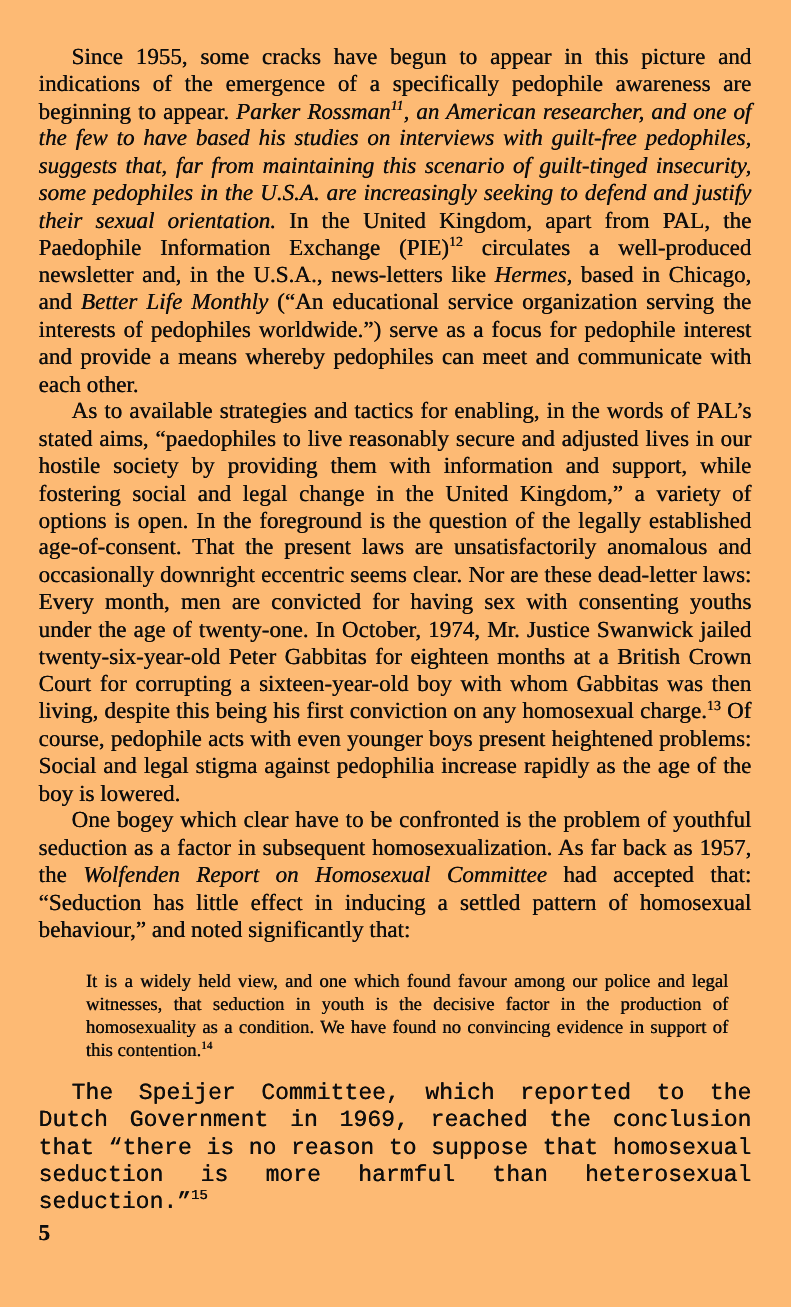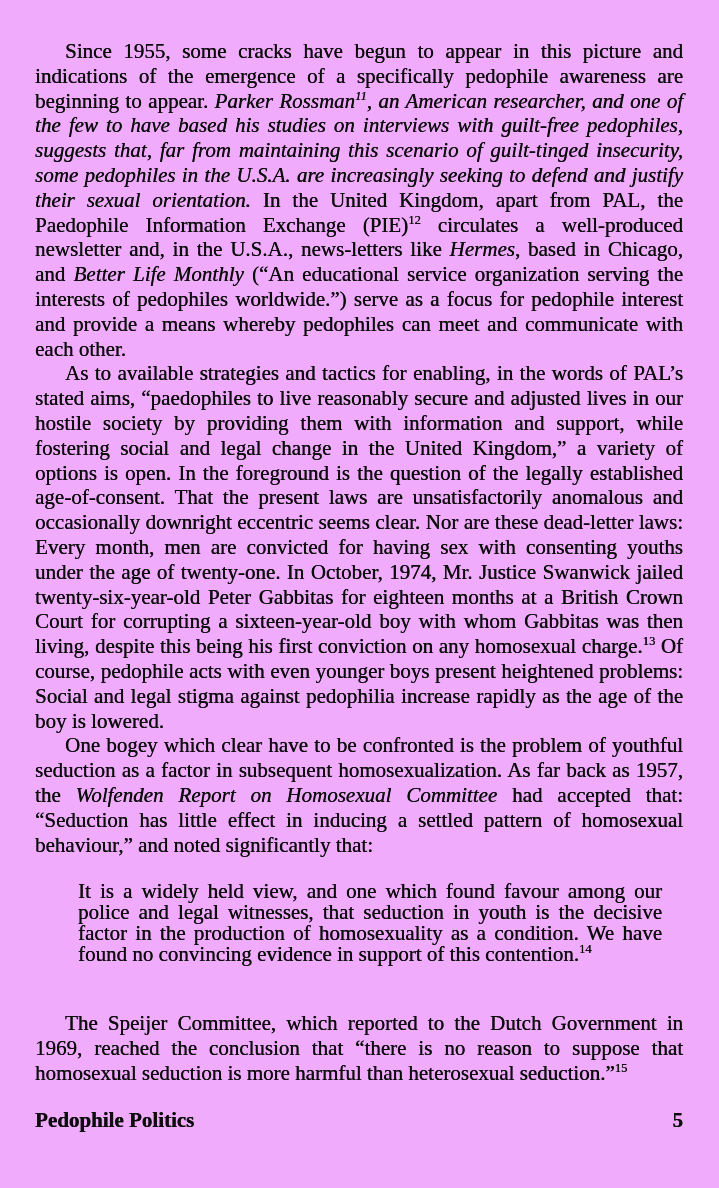--- a/index.html
+++ b/index.html
@@ -2,21 +2,21 @@
 <html><head>
 <meta charset="utf-8">
 <style>
   * { box-sizing: border-box; }
   html, body { margin: 0; padding: 0; background: #ffffff; }
 
   .page {
     position: relative;
     width: 719px;
     height: 1188px;
-    background: #f0abfc;
+    background: #fdba74;
     color: #0d0d0d;
     font-family: "Liberation Serif", "DejaVu Serif", serif;
     overflow: hidden;
   }
 
   .text-block {
     position: absolute;
     left: 35px;
     top: 39px;
     width: 648px;
@@ -26,26 +26,26 @@
   .para {
     margin: 0;
     font-size: 21px;
     line-height: 24.8px;
     text-align: justify;
     text-indent: 30px;
   }
 
   .quote {
     margin: 24px 21px 0 43px;
-    font-size: 21px;
+    font-size: 17px;
     line-height: 21px;
     text-align: justify;
   }
 
-  .after-quote { margin-top: 46px; }
+  .after-quote { margin-top: 18px; font-family: Liberation Mono, monospace; }
 
   .it { font-style: italic; }
 
   sup {
     font-size: 60%;
     line-height: 0;
     vertical-align: super;
   }
 
   .footer {
@@ -68,17 +68,16 @@
 
   <div class="text-block">
     <p class="para"><span>Since 1955, some cracks have begun to appear in this picture and indications of the emergence of a specifically pedophile awareness are beginning to appear. </span><span class="it">Parker Rossman</span><sup class="it">11</sup><span class="it">, an American researcher, and one of the few to have based his studies on interviews with guilt-free pedophiles, suggests that, far from maintaining this scenario of guilt-tinged insecurity, some pedophiles in the U.S.A. are increasingly seeking to defend and justify their sexual orientation.</span><span> In the United Kingdom, apart from PAL, the Paedophile Information Exchange (PIE)</span><sup>12</sup><span> circulates a well-produced newsletter and, in the U.S.A., news-letters like </span><span class="it">Hermes</span><span>, based in Chicago, and </span><span class="it">Better Life Monthly</span><span> (“An educational service organization serving the interests of pedophiles worldwide.”) serve as a focus for pedophile interest and provide a means whereby pedophiles can meet and communicate with each other.</span></p>
     <p class="para"><span>As to available strategies and tactics for enabling, in the words of PAL’s stated aims, “paedophiles to live reasonably secure and adjusted lives in our hostile society by providing them with information and support, while fostering social and legal change in the United Kingdom,” a variety of options is open. In the foreground is the question of the legally established age-of-consent. That the present laws are unsatisfactorily anomalous and occasionally downright eccentric seems clear. Nor are these dead-letter laws: Every month, men are convicted for having sex with consenting youths under the age of twenty-one. In October, 1974, Mr. Justice Swanwick jailed twenty-six-year-old Peter Gabbitas for eighteen months at a British Crown Court for corrupting a sixteen-year-old boy with whom Gabbitas was then living, despite this being his first conviction on any homosexual charge.</span><sup>13</sup><span> Of course, pedophile acts with even younger boys present heightened problems: Social and legal stigma against pedophilia increase rapidly as the age of the boy is lowered.</span></p>
     <p class="para"><span>One bogey which clear have to be confronted is the problem of youthful seduction as a factor in subsequent homosexualization. As far back as 1957, the </span><span class="it">Wolfenden Report on Homosexual Committee</span><span> had accepted that: “Seduction has little effect in inducing a settled pattern of homosexual behaviour,” and noted significantly that:</span></p>
     <blockquote class="quote"><span>It is a widely held view, and one which found favour among our police and legal witnesses, that seduction in youth is the decisive factor in the production of homosexuality as a condition. We have found no convincing evidence in support of this contention.</span><sup>14</sup></blockquote>
     <p class="para after-quote"><span>The Speijer Committee, which reported to the Dutch Government in 1969, reached the conclusion that “there is no reason to suppose that homosexual seduction is more harmful than heterosexual seduction.”</span><sup>15</sup></p>
   </div>
 
   <div class="footer">
-    <span class="footer-title">Pedophile Politics</span>
     <span class="page-number">5</span>
   </div>
 
 </div>
 
 </body></html>

